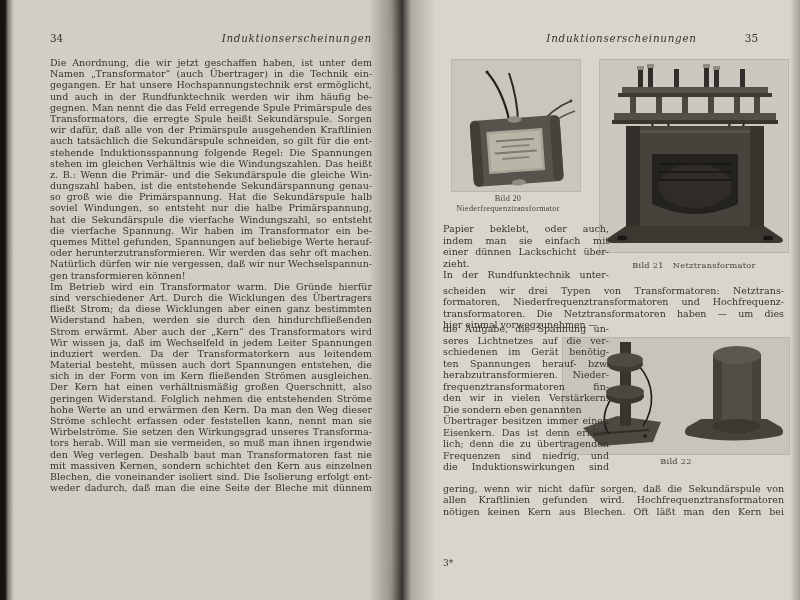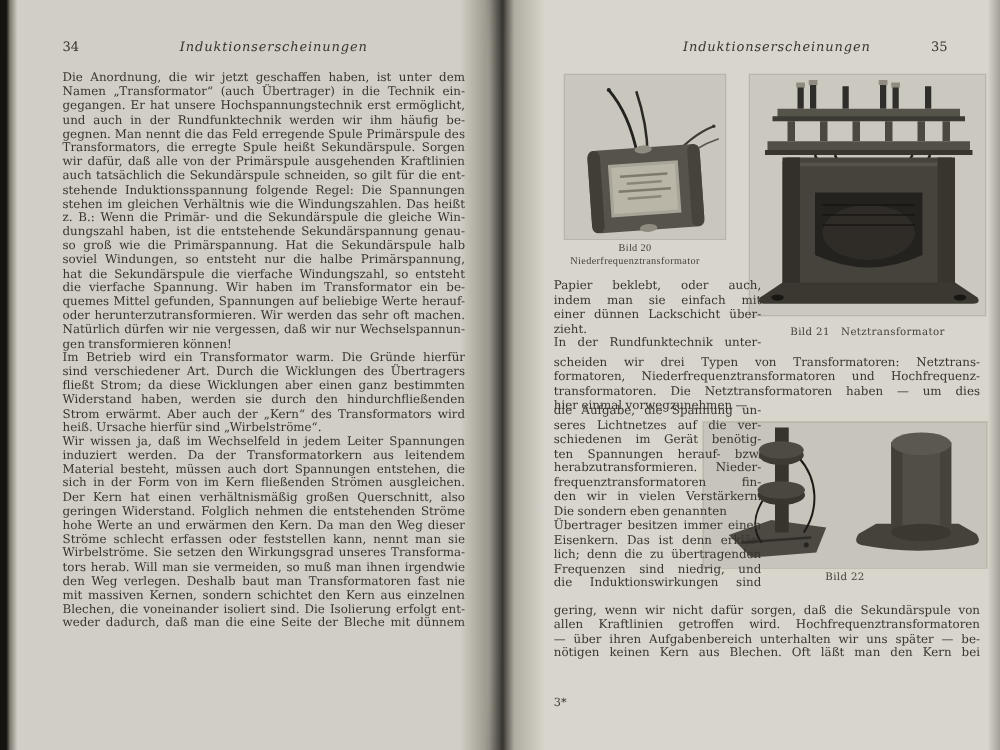--- a/index.html
+++ b/index.html
@@ -14,21 +14,21 @@
   .page-right-bg{position:absolute;left:404px;top:0;width:396px;height:600px;background:var(--paper,#d8d5cc);}
   .book-edge{position:absolute;left:0;top:0;width:14px;height:600px;
     background:linear-gradient(to right,#14130f 0,#14130f 5px,rgba(60,56,46,.55) 8px,rgba(60,56,46,0) 14px);}
   .gutter{position:absolute;left:368px;top:0;width:68px;height:600px;
     background:linear-gradient(to right,rgba(50,47,40,0) 0,rgba(80,76,66,.45) 34%,rgba(22,20,16,.82) 50%,rgba(80,76,66,.30) 64%,rgba(50,47,40,0) 100%);}
   .edge-right{position:absolute;right:0;top:0;width:10px;height:600px;
     background:linear-gradient(to left,rgba(40,37,30,.30),rgba(40,37,30,0));}
 
   .header{position:absolute;top:32px;height:14px;font-size:10.4px;}
   .running{font-style:italic;letter-spacing:.7px;margin-left:16px;}
-  .lp-header{left:50px;width:322px;text-align:center;}
+  .lp-header{left:50px;width:322px;text-align:right;}
   .lp-header .pagenum{position:absolute;left:0;top:0;font-style:normal;}
   .rp-header{left:443px;width:341px;text-align:center;}
   .rp-header .pagenum{position:absolute;right:26px;top:0;font-style:normal;}
 
   .textblock{position:absolute;font-size:9.5px;word-spacing:-.2px;}
   .tl{white-space:nowrap;}
   .tl.just{white-space:normal;text-align:justify;text-align-last:justify;}
   #lp-body{left:50px;top:57px;width:322px;line-height:11.18px;}
   #col1{left:443px;top:223px;width:166px;line-height:11.5px;}
   #full1{left:443px;top:285px;width:341px;line-height:11.3px;}
@@ -78,21 +78,20 @@
       <div class="tl just">die vierfache Spannung. Wir haben im Transformator ein be-</div>
       <div class="tl just">quemes Mittel gefunden, Spannungen auf beliebige Werte herauf-</div>
       <div class="tl just">oder herunterzutransformieren. Wir werden das sehr oft machen.</div>
       <div class="tl just">Natürlich dürfen wir nie vergessen, daß wir nur Wechselspannun-</div>
       <div class="tl">gen transformieren können!</div>
       <div class="tl just">Im Betrieb wird ein Transformator warm. Die Gründe hierfür</div>
       <div class="tl just">sind verschiedener Art. Durch die Wicklungen des Übertragers</div>
       <div class="tl just">fließt Strom; da diese Wicklungen aber einen ganz bestimmten</div>
       <div class="tl just">Widerstand haben, werden sie durch den hindurchfließenden</div>
       <div class="tl just">Strom erwärmt. Aber auch der „Kern“ des Transformators wird</div>
-      <div class="tl">heiß. Ursache hierfür sind „Wirbelströme“.</div>
       <div class="tl just">Wir wissen ja, daß im Wechselfeld in jedem Leiter Spannungen</div>
       <div class="tl just">induziert werden. Da der Transformatorkern aus leitendem</div>
       <div class="tl just">Material besteht, müssen auch dort Spannungen entstehen, die</div>
       <div class="tl just">sich in der Form von im Kern fließenden Strömen ausgleichen.</div>
       <div class="tl just">Der Kern hat einen verhältnismäßig großen Querschnitt, also</div>
       <div class="tl just">geringen Widerstand. Folglich nehmen die entstehenden Ströme</div>
       <div class="tl just">hohe Werte an und erwärmen den Kern. Da man den Weg dieser</div>
       <div class="tl just">Ströme schlecht erfassen oder feststellen kann, nennt man sie</div>
       <div class="tl just">Wirbelströme. Sie setzen den Wirkungsgrad unseres Transforma-</div>
       <div class="tl just">tors herab. Will man sie vermeiden, so muß man ihnen irgendwie</div>
@@ -237,22 +236,21 @@
       <div class="tl just">den wir in vielen Verstärkern.</div>
       <div class="tl">Die sondern eben genannten</div>
       <div class="tl just">Übertrager besitzen immer einen</div>
       <div class="tl just">Eisenkern. Das ist denn erklär-</div>
       <div class="tl just">lich; denn die zu übertragenden</div>
       <div class="tl just">Frequenzen sind niedrig, und</div>
       <div class="tl just">die Induktionswirkungen sind</div>
     </div>
   <div id="full2" class="textblock">
       <div class="tl just">gering, wenn wir nicht dafür sorgen, daß die Sekundärspule von</div>
-      <div class="tl just">allen Kraftlinien getroffen wird. Hochfrequenztransformatoren</div>
-      <div class="tl just">— über ihren Aufgabenbereich unterhalten wir uns später — be-</div>
+      <div class="tl just">allen Kraftlinien gefunden wird. Hochfrequenztransformatoren</div>
       <div class="tl just">nötigen keinen Kern aus Blechen. Oft läßt man den Kern bei</div>
     </div>
   <div id="sig" class="textblock">3*</div>
 
   <div class="gutter"></div>
   <div class="book-edge"></div>
   <div class="edge-right"></div>
 </div>
 
 </body></html>

